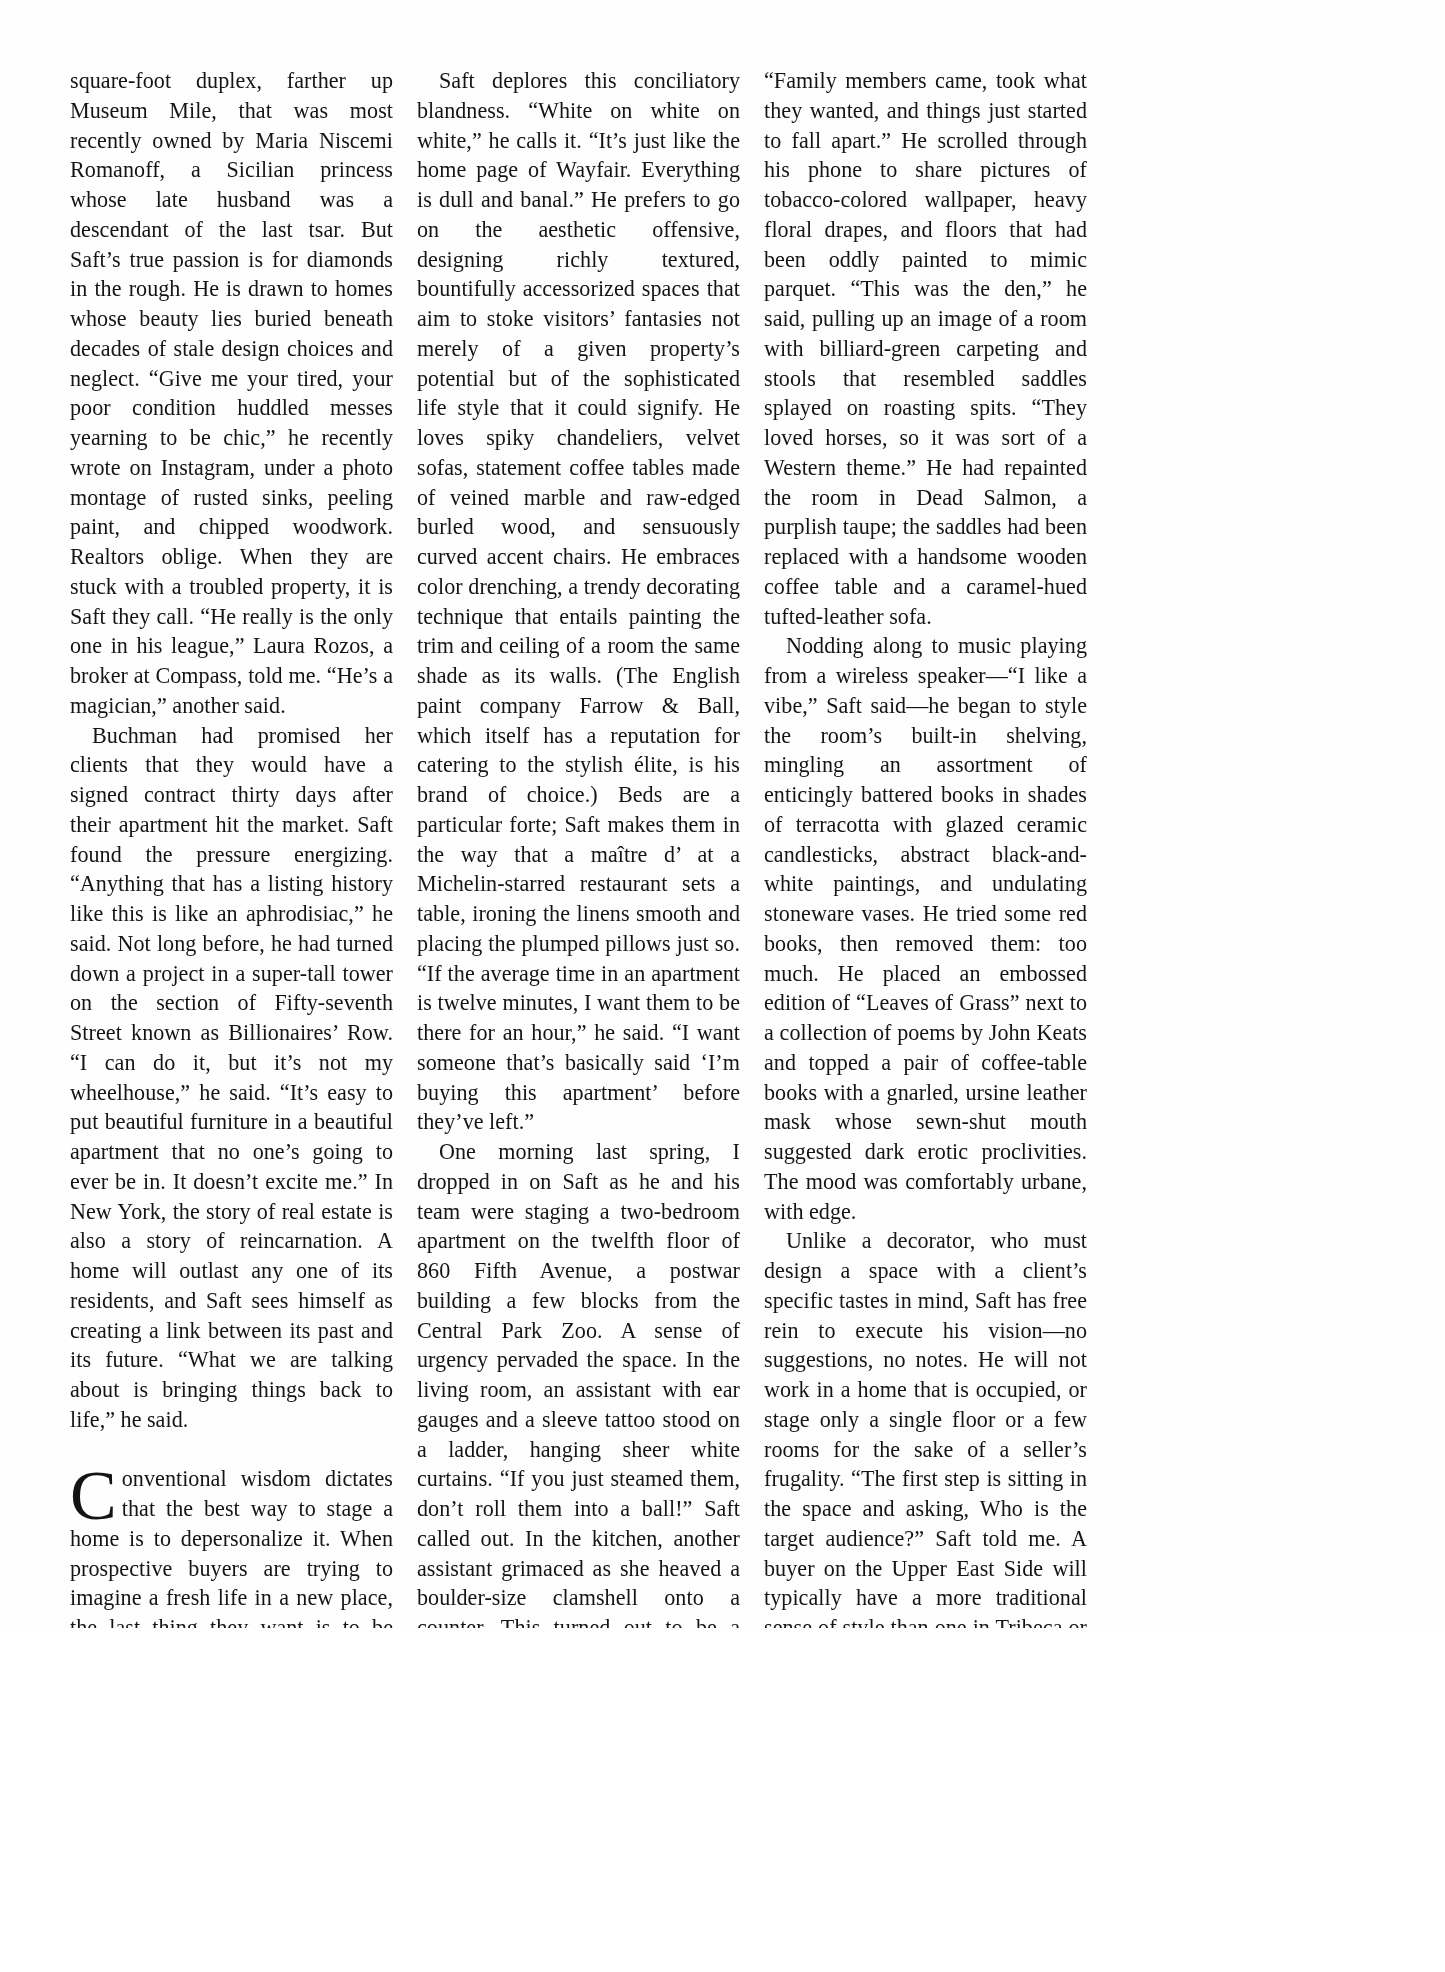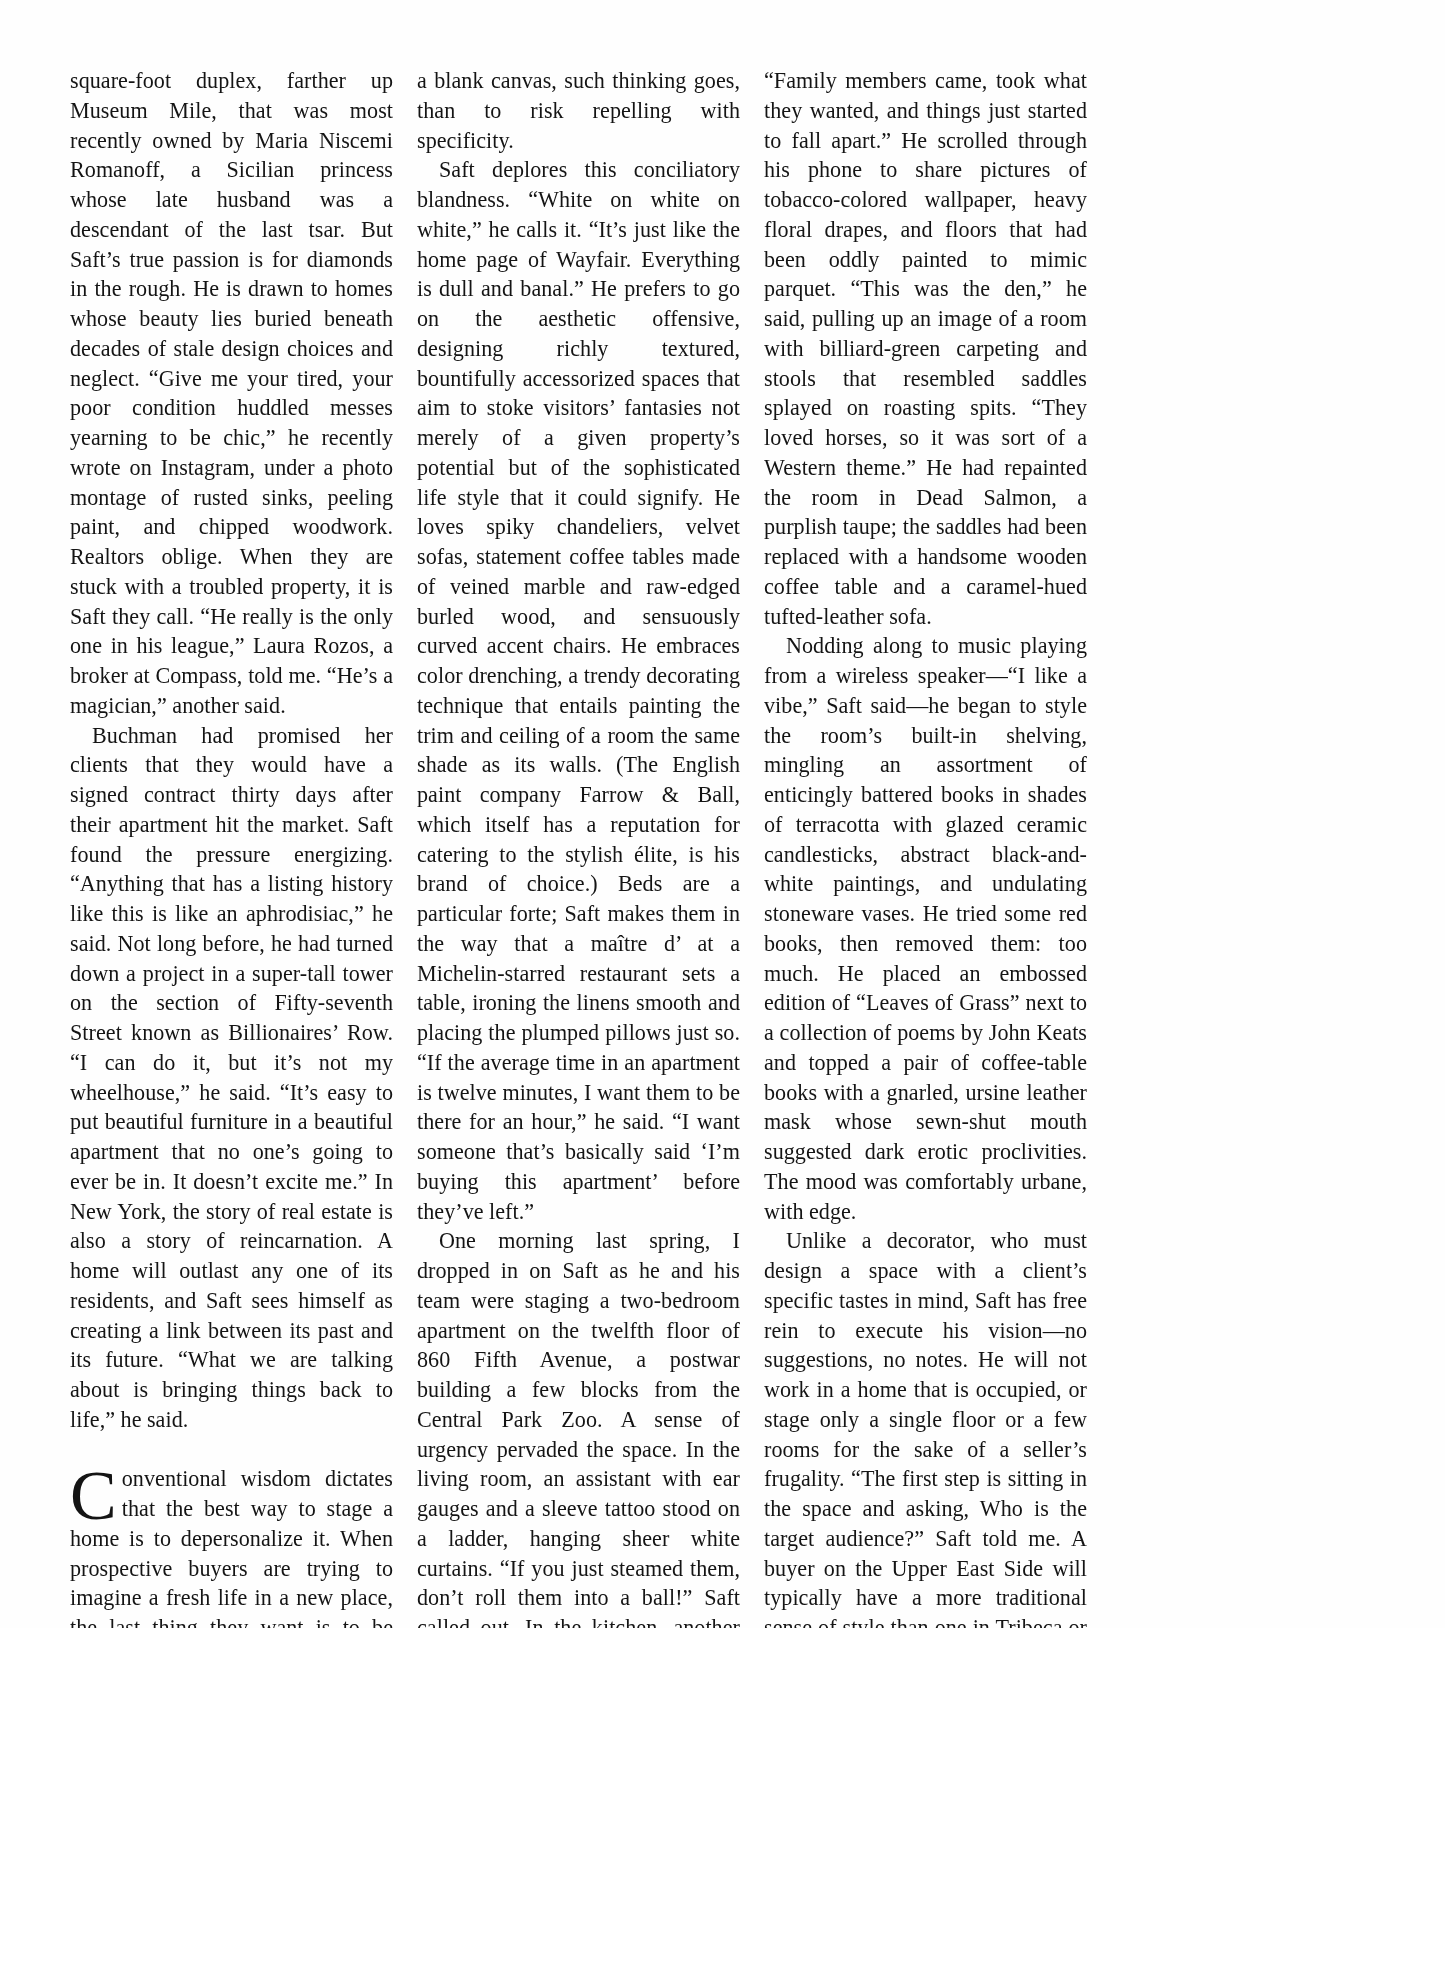--- a/index.html
+++ b/index.html
@@ -97,21 +97,20 @@
 
   <div class="columns">
 
     <div class="col">
       <p class="no-indent">square-foot duplex, farther up Museum Mile, that was most recently owned by Maria Niscemi Romanoff, a Sicilian princess whose late husband was a descendant of the last tsar. But Saft’s true passion is for diamonds in the rough. He is drawn to homes whose beauty lies buried beneath decades of stale design choices and neglect. “Give me your tired, your poor condition huddled messes yearning to be chic,” he recently wrote on Instagram, under a photo montage of rusted sinks, peeling paint, and chipped woodwork. Realtors oblige. When they are stuck with a troubled property, it is Saft they call. “He really is the only one in his league,” Laura Rozos, a broker at Compass, told me. “He’s a magician,” another said.</p>
       <p>Buchman had promised her clients that they would have a signed contract thirty days after their apartment hit the market. Saft found the pressure energizing. “Anything that has a listing history like this is like an aphrodisiac,” he said. Not long before, he had turned down a project in a super-tall tower on the section of Fifty-seventh Street known as Billionaires’ Row. “I can do it, but it’s not my wheelhouse,” he said. “It’s easy to put beautiful furniture in a beautiful apartment that no one’s going to ever be in. It doesn’t excite me.” In New York, the story of real estate is also a story of reincarnation. A home will outlast any one of its residents, and Saft sees himself as creating a link between its past and its future. “What we are talking about is bringing things back to life,” he said.</p>
       <p class="dropcap-par"><span class="dropcap">C</span><span>onventional wisdom dictates that the best way to stage a home is to depersonalize it. When prospective buyers are trying to imagine a fresh life in a new place, the last thing they want is to be confronted with someone else’s family photos or funky shag rug. In New York, where open houses are often rushed, crowded affairs, a buyer may spend less time in her future apartment than she might trying on clothes at a boutique. Ultimately, the decision of where to live comes down to a quickly formed impression, and a bad one is hard to shake. The covers of manuals like “Home Staging for Dummies” and “Secrets of Home Staging” show spaces drained of color and character, in the manner of an Airbnb: better to present</span></p>
     </div>
 
     <div class="col">
-      <p class="no-indent">a blank canvas, such thinking goes, than to risk repelling with specificity.</p>
       <p>Saft deplores this conciliatory blandness. “White on white on white,” he calls it. “It’s just like the home page of Wayfair. Everything is dull and banal.” He prefers to go on the aesthetic offensive, designing richly textured, bountifully accessorized spaces that aim to stoke visitors’ fantasies not merely of a given property’s potential but of the sophisticated life style that it could signify. He loves spiky chandeliers, velvet sofas, statement coffee tables made of veined marble and raw-edged burled wood, and sensuously curved accent chairs. He embraces color drenching, a trendy decorating technique that entails painting the trim and ceiling of a room the same shade as its walls. (The English paint company Farrow &amp; Ball, which itself has a reputation for catering to the stylish élite, is his brand of choice.) Beds are a particular forte; Saft makes them in the way that a maître d’ at a Michelin-starred restaurant sets a table, ironing the linens smooth and placing the plumped pillows just so. “If the average time in an apartment is twelve minutes, I want them to be there for an hour,” he said. “I want someone that’s basically said ‘I’m buying this apartment’ before they’ve left.”</p>
       <p>One morning last spring, I dropped in on Saft as he and his team were staging a two-bedroom apartment on the twelfth floor of 860 Fifth Avenue, a postwar building a few blocks from the Central Park Zoo. A sense of urgency pervaded the space. In the living room, an assistant with ear gauges and a sleeve tattoo stood on a ladder, hanging sheer white curtains. “If you just steamed them, don’t roll them into a ball!” Saft called out. In the kitchen, another assistant grimaced as she heaved a boulder-size clamshell onto a counter. This turned out to be a decorative piece left by the previous occupants; soon, it would get boxed up and sent to a warehouse where Saft keeps his inventory. It wasn’t the only item going back. “They sent the wrong tabletop,” Saft said into his phone, with controlled intensity, as he surveyed a disk of glass that dwarfed its gold-leaf base.</p>
 
     </div>
 
     <div class="col">
       <p class="no-indent">“Family members came, took what they wanted, and things just started to fall apart.” He scrolled through his phone to share pictures of tobacco-colored wallpaper, heavy floral drapes, and floors that had been oddly painted to mimic parquet. “This was the den,” he said, pulling up an image of a room with billiard-green carpeting and stools that resembled saddles splayed on roasting spits. “They loved horses, so it was sort of a Western theme.” He had repainted the room in Dead Salmon, a purplish taupe; the saddles had been replaced with a handsome wooden coffee table and a caramel-hued tufted-leather sofa.</p>
       <p>Nodding along to music playing from a wireless speaker—“I like a vibe,” Saft said—he began to style the room’s built-in shelving, mingling an assortment of enticingly battered books in shades of terracotta with glazed ceramic candlesticks, abstract black-and-white paintings, and undulating stoneware vases. He tried some red books, then removed them: too much. He placed an embossed edition of “Leaves of Grass” next to a collection of poems by John Keats and topped a pair of coffee-table books with a gnarled, ursine leather mask whose sewn-shut mouth suggested dark erotic proclivities. The mood was comfortably urbane, with edge.</p>
       <p>Unlike a decorator, who must design a space with a client’s specific tastes in mind, Saft has free rein to execute his vision—no suggestions, no notes. He will not work in a home that is occupied, or stage only a single floor or a few rooms for the sake of a seller’s frugality. “The first step is sitting in the space and asking, Who is the target audience?” Saft told me. A buyer on the Upper East Side will typically have a more traditional sense of style than one in Tribeca or Brooklyn; a young family will not have the same needs as empty nesters looking to downsize. The goal is to make the right person feel at home, without alienating anybody else. “Staging creates an emotional connection,” Buchman, the real-estate agent, said. “Even though I’ve been in this business for a million years, if I walk into a place and it looks like the way I aspire to live, I succumb to that. And I should know better.” She first encountered Saft’s work in 2021, at an open house for a Park Slope townhome. “Every single thing was curated for the Brooklyn boho journalist with</p>
     </div>

